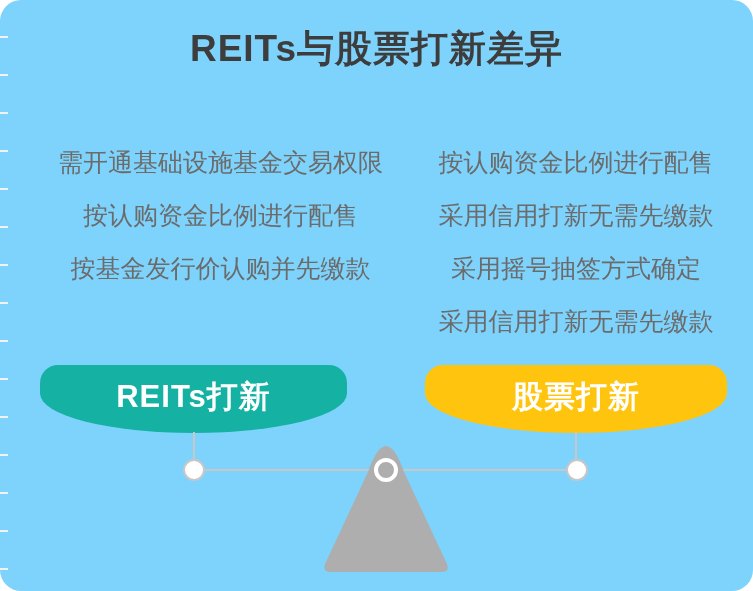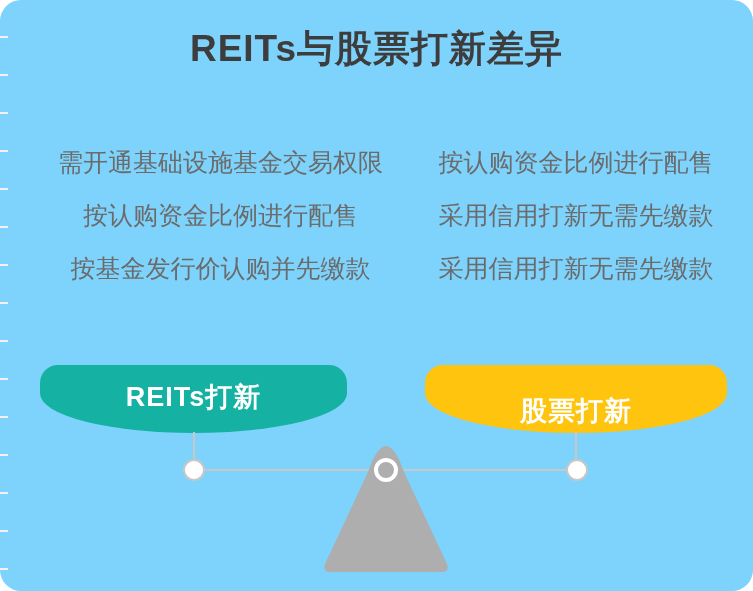--- a/index.html
+++ b/index.html
@@ -54,28 +54,28 @@
   }
   .banner {
     position: absolute;
     top: 365px;
     height: 68px;
     border-radius: 18px 18px 50% 50% / 18px 18px 58% 58%;
     display: flex;
     align-items: center;
     justify-content: center;
     color: #ffffff;
-    font-size: 27px;
+    font-size: 31px;
     font-weight: bold;
     letter-spacing: 1px;
     padding-bottom: 4px;
     box-sizing: border-box;
   }
   .banner-left  { left: 40px;  width: 307px; background: #15b2a3; }
-  .banner-right { left: 425px; width: 302px; background: #fec40e; align-items: flex-end; }
+  .banner-right { left: 425px; width: 302px; background: #fec40e; }
   .scale-svg {
     position: absolute;
     left: 0; top: 0;
     width: 753px; height: 591px;
     pointer-events: none;
   }
 </style>
 </head>
 <body>
 
@@ -87,20 +87,21 @@
 
   <div class="col col-left">
     <div class="point">需开通基础设施基金交易权限</div>
     <div class="point">按认购资金比例进行配售</div>
     <div class="point">按基金发行价认购并先缴款</div>
   </div>
 
   <div class="col col-right">
     <div class="point">按认购资金比例进行配售</div>
     <div class="point">采用信用打新无需先缴款</div>
+    <div class="point">采用摇号抽签方式确定</div>
     <div class="point">采用信用打新无需先缴款</div>
   </div>
 
   <div class="banner banner-left">
     <span>REITs打新</span>
   </div>
 
   <div class="banner banner-right">
     <span>股票打新</span>
   </div>

